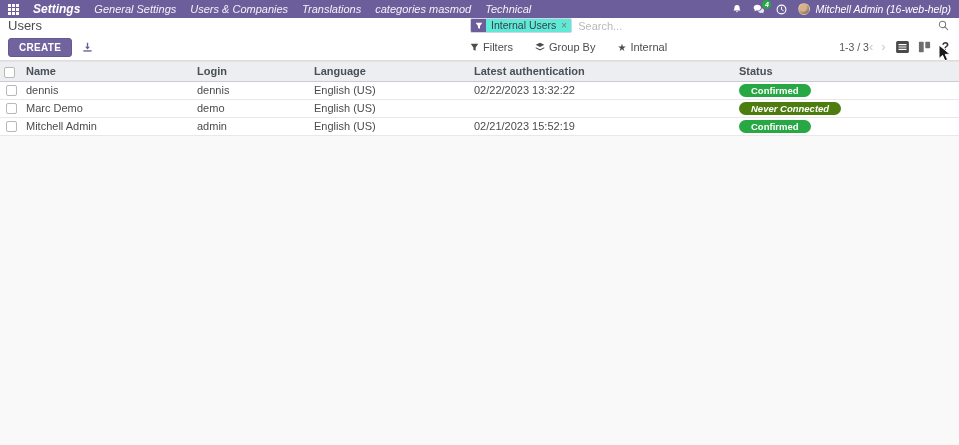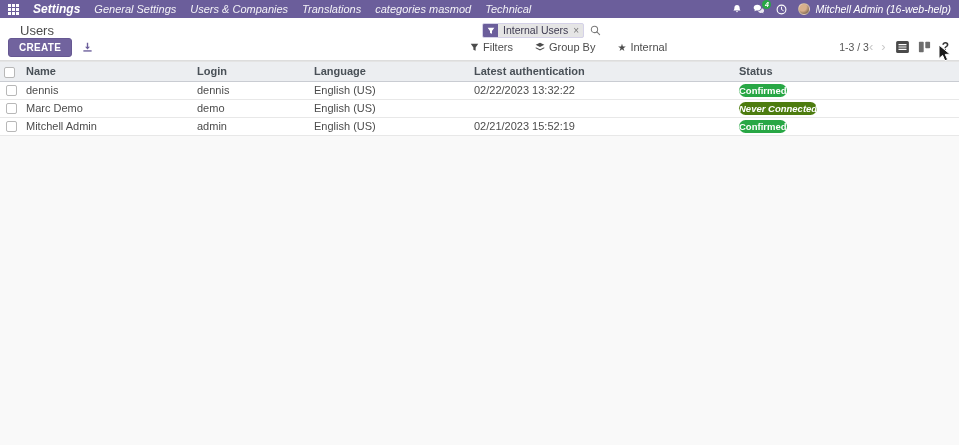--- a/index.html
+++ b/index.html
@@ -33,26 +33,26 @@
   .user-menu { display: flex; align-items: center; gap: 5px; cursor: pointer; }
   .avatar {
     width: 12px; height: 12px; border-radius: 50%;
     background: radial-gradient(circle at 35% 30%, #d8b08c 0 40%, #8a6f55 75%, #5d4b39);
     border: 1px solid rgba(255,255,255,.4);
   }
   .user-name { font-size: 10.5px; color: #fff; white-space: nowrap; }
 
   
   .control-panel { background: #fff; border-bottom: 1px solid #dddddd; }
-  .cp-row1 { display: flex; align-items: flex-end; height: 20px; padding: 0 20px; }
+  .cp-row1 { display: flex; align-items: flex-start; height: 20px; padding: 0 8px; }
   .breadcrumb-title { font-size: 13px; color: #4c4c4c; width: 462px; flex: none; cursor: default; }
   .search-area { flex: 1; display: flex; align-items: center; gap: 6px; }
   .facet {
     display: flex; align-items: stretch; border: 1px solid #d5d2e8; border-radius: 2px;
-    overflow: hidden; height: 15px; background: #e5e5e5; cursor: pointer;
+    overflow: hidden; height: 15px; background: #5eead4; cursor: pointer;
   }
   .facet-icon { background: #6b5e9b; width: 15px; display: flex; align-items: center; justify-content: center; }
   .facet-label { padding: 0 5px; font-size: 10.5px; line-height: 13px; color: #3d3a50; display:flex; align-items:center; }
   .facet-remove { padding: 0 4px 0 0; font-size: 10px; color: #777; display:flex; align-items:center; cursor: pointer; }
   .search-input {
     border: none; outline: none; flex: 1; font-size: 11px; color: #555;
     font-family: "Liberation Sans", sans-serif; background: transparent;
   }
   .search-input::placeholder { color: #b9b9b9; }
   .magnifier { margin-right: 2px; cursor: pointer; display: flex; align-items: center; }
@@ -88,21 +88,21 @@
     padding: 2px 4px; height: 17px; white-space: nowrap; overflow: hidden;
     cursor: pointer; background: #fff;
   }
   .cb-cell { text-align: center; }
   .checkbox {
     width: 11px; height: 11px; border: 1px solid #b8b8b8; border-radius: 2px;
     background: #fff; display: inline-block; vertical-align: middle; cursor: pointer;
   }
   .badge {
     display: inline-block; color: #fff; font-size: 9.5px; font-weight: bold;
-    padding: 1px 0; border-radius: 9px; line-height: 11px;
+    padding: 1px 12px; border-radius: 9px; line-height: 11px;
   }
   .badge-confirmed { background: #28a745; }
   .badge-never { background: #4d7c0f; font-style: italic; }
 
   .mouse-cursor { position: absolute; left: 938px; top: 44px; z-index: 50; pointer-events: none; }
 </style>
 </head>
 <body>
 
 <div class="navbar">
@@ -157,20 +157,21 @@
     <div class="search-area">
       <span class="facet">
         <span class="facet-icon">
           <svg width="8" height="8" viewBox="0 0 12 12">
               <path fill="#ffffff" d="M1 1h10L7.5 6v4.2L4.5 9V6z"></path>
             </svg>
         </span>
         <span class="facet-label">Internal Users</span>
         <span class="facet-remove">×</span>
       </span>
+      <input class="search-input" type="text" placeholder="Search..." style="">
       <span class="magnifier">
         <svg width="11" height="11" viewBox="0 0 16 16">
             <circle cx="6.5" cy="6.5" r="4.6" fill="none" stroke="#7a7a7a" stroke-width="1.5"></circle>
             <path d="M10 10l4 4" stroke="#7a7a7a" stroke-width="1.5" stroke-linecap="round"></path>
           </svg>
       </span>
     </div>
   </div>
 
   <div class="cp-row2">

